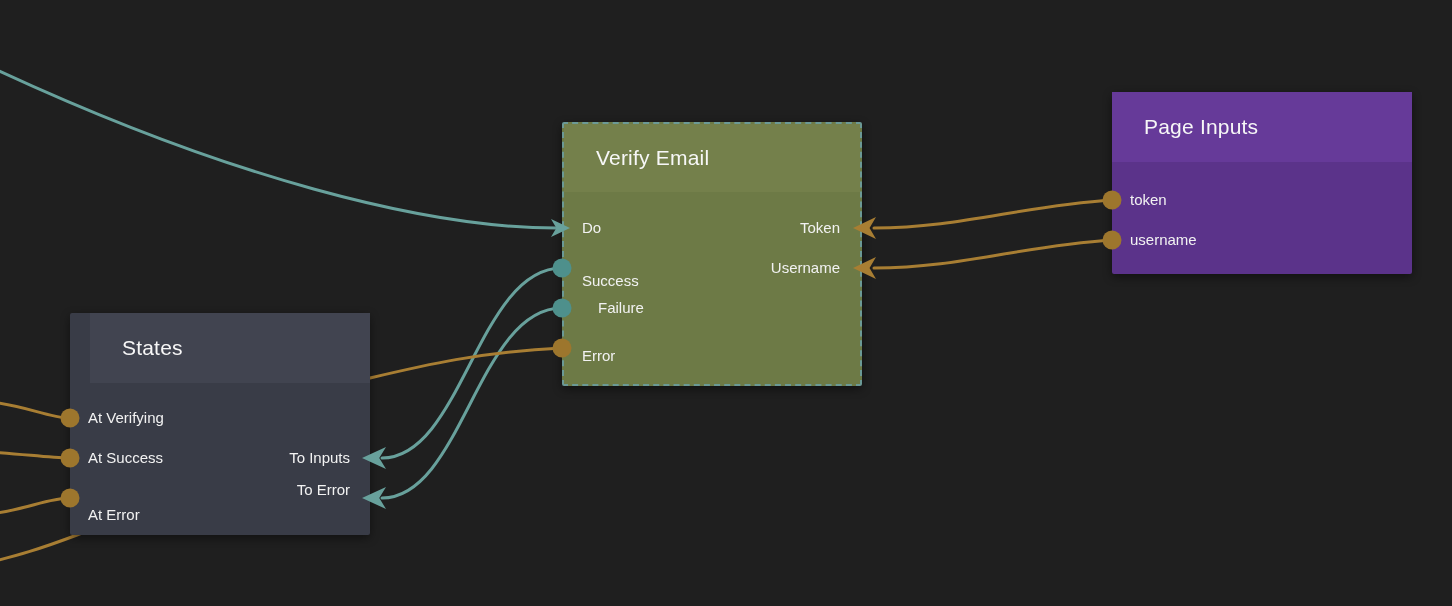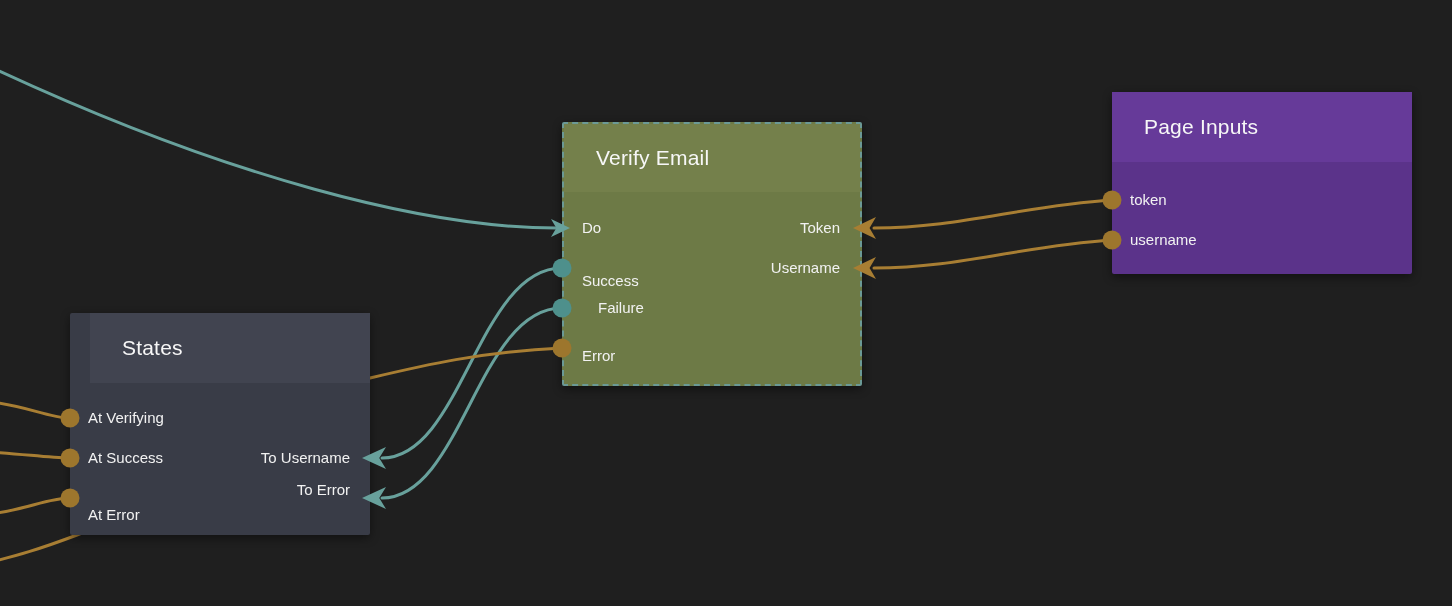--- a/index.html
+++ b/index.html
@@ -83,21 +83,21 @@
         <span class="port-label left" style="top: 95px;">token</span>
         <span class="port-label left" style="top: 135px;">username</span>
       </div>
       <div class="node" style="left: 70px; top: 313px; width: 300px; height: 222px; background: rgb(57, 60, 71);">
         <div class="node-header" style="height: 70px; background: rgb(65, 68, 80); margin-left: 20px;">
           <span class="node-title">States</span>
         </div>
         <span class="port-label left" style="top: 92px;">At Verifying</span>
         <span class="port-label left" style="top: 132px;">At Success</span>
         <span class="port-label left" style="top: 172px; margin-top: 17px;">At Error</span>
-        <span class="port-label right" style="top: 132px;">To Username</span>
+        <span class="port-label right" style="top: 132px;">To Inputs</span>
         <span class="port-label right" style="top: 164px;">To Error</span>
       </div>
     </div>
   <svg class="layer" id="overlay-layer">
       <circle cx="562" cy="268" r="9.5" fill="#4e908c"></circle>
       <circle cx="562" cy="308" r="9.5" fill="#4e908c"></circle>
       <circle cx="562" cy="348" r="9.5" fill="#9d762d"></circle>
       <circle cx="1112" cy="200" r="9.5" fill="#9d762d"></circle>
       <circle cx="1112" cy="240" r="9.5" fill="#9d762d"></circle>
       <circle cx="70" cy="418" r="9.5" fill="#9d762d"></circle>

